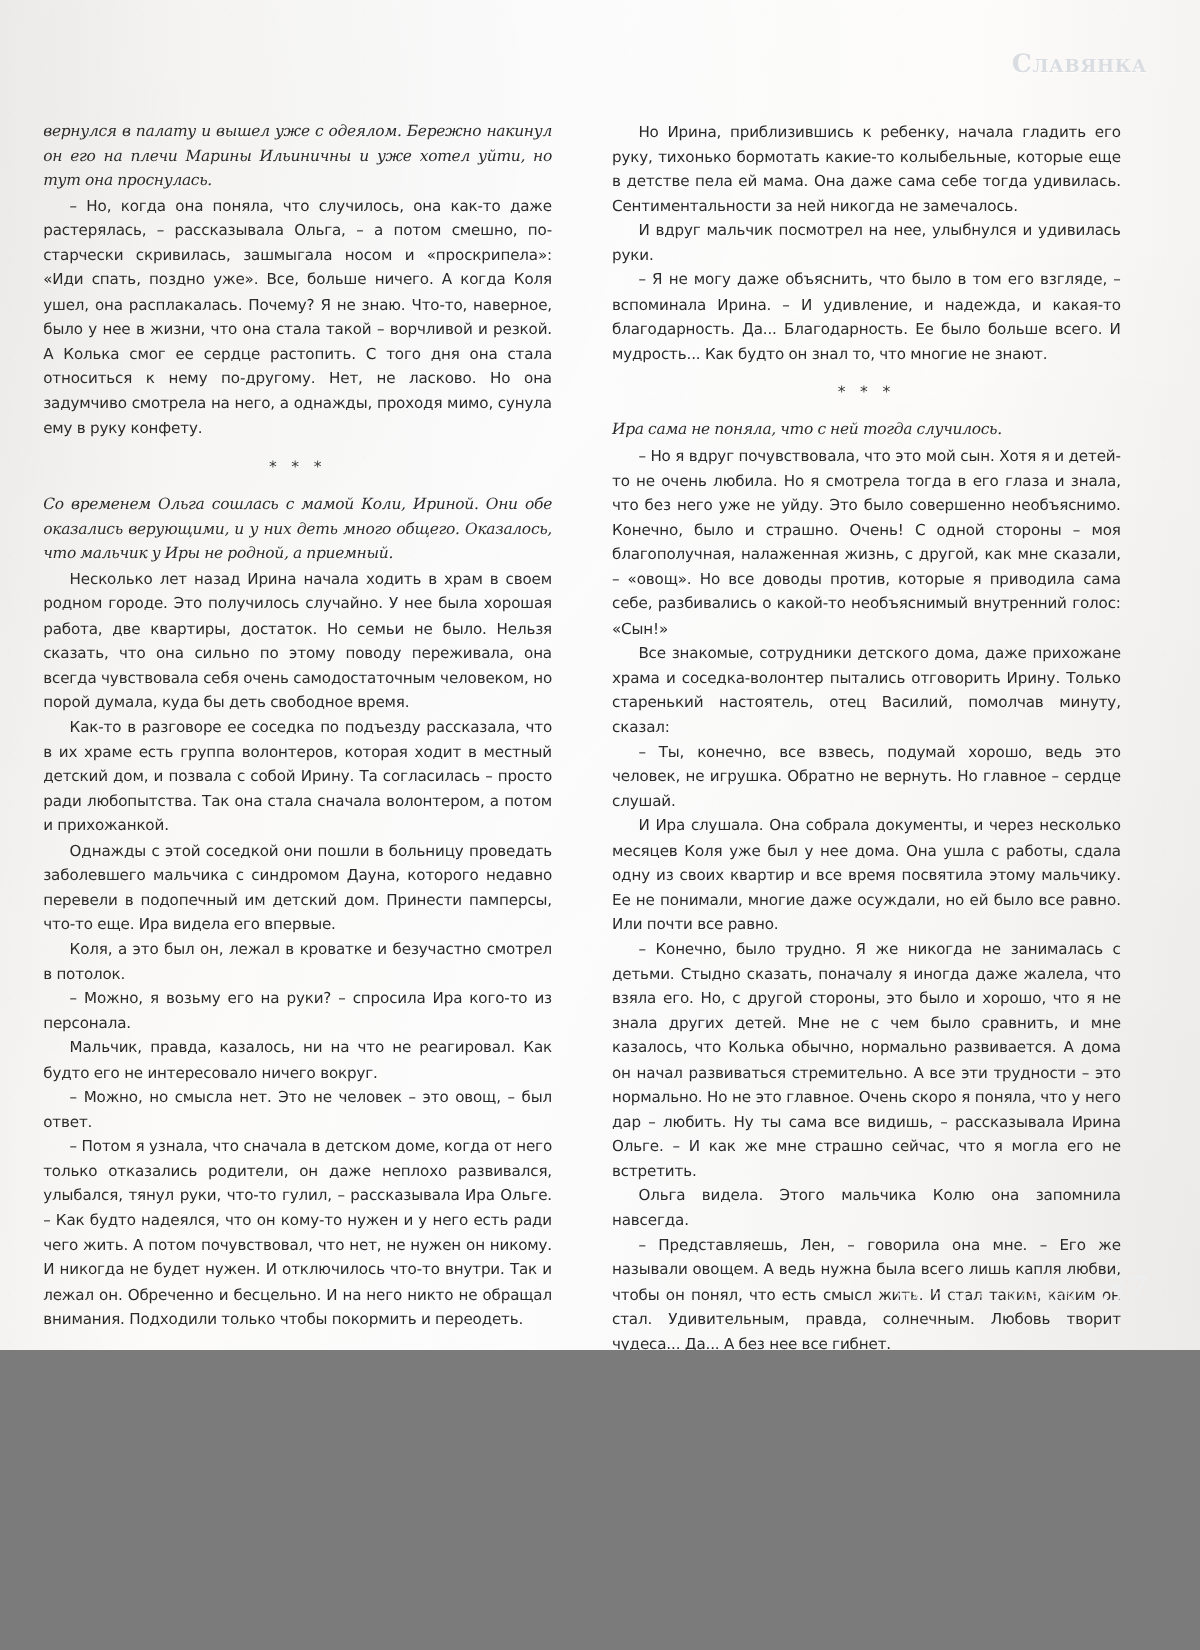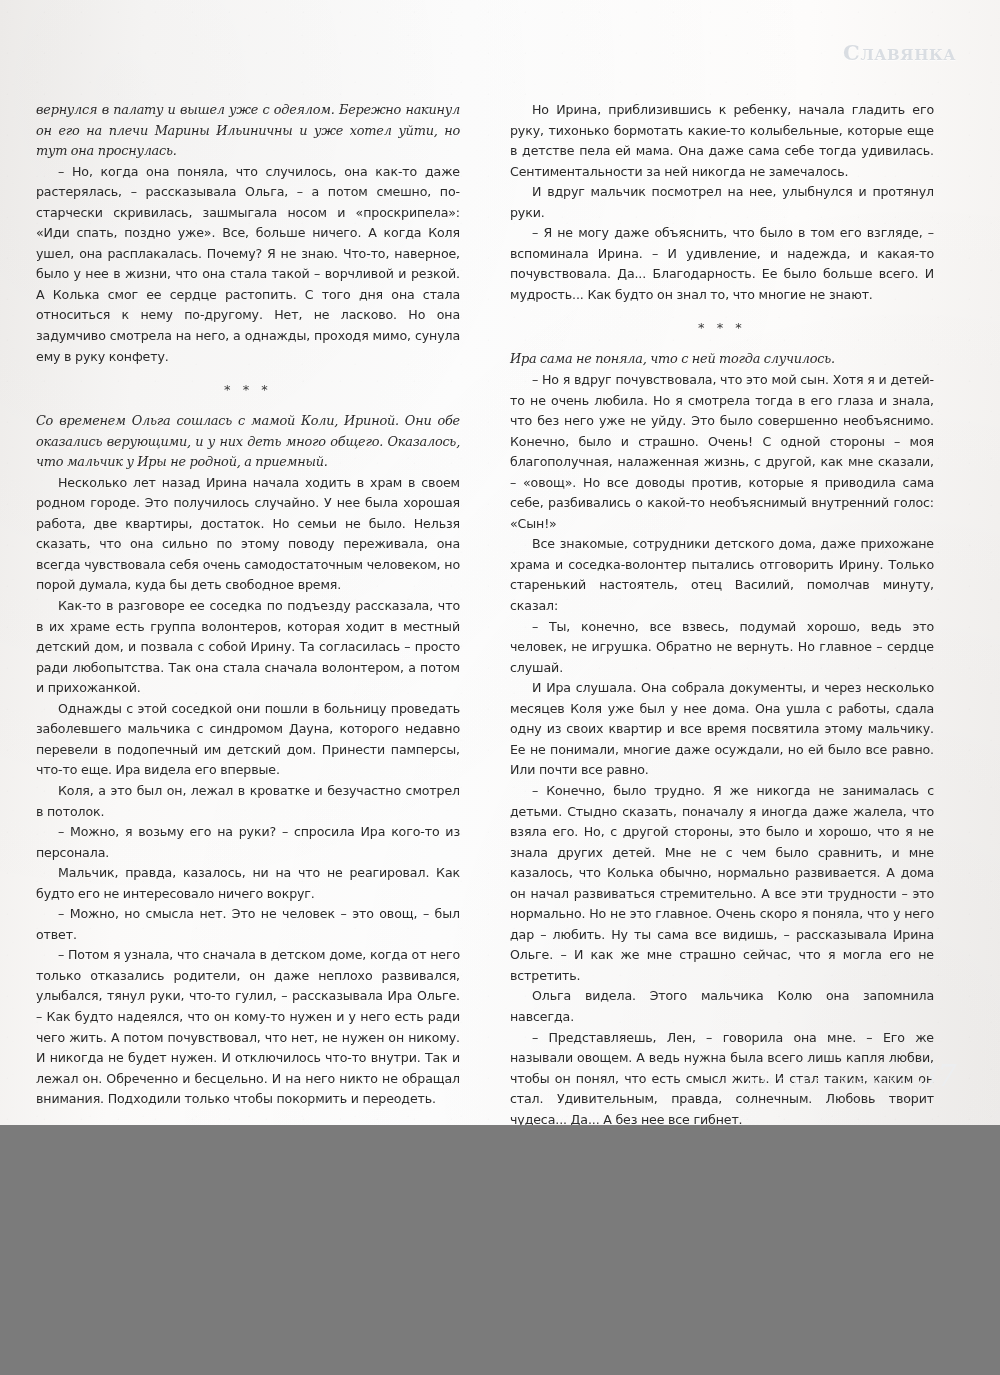--- a/index.html
+++ b/index.html
@@ -162,22 +162,22 @@
         <p class="para">Как-то в разговоре ее соседка по подъезду рассказала, что в их храме есть группа волонтеров, которая ходит в местный детский дом, и позвала с собой Ирину. Та согласилась – просто ради любопытства. Так она стала сначала волонтером, а потом и прихожанкой.</p>
         <p class="para">Однажды с этой соседкой они пошли в больницу проведать заболевшего мальчика с синдромом Дауна, которого недавно перевели в подопечный им детский дом. Принести памперсы, что-то еще. Ира видела его впервые.</p>
         <p class="para">Коля, а это был он, лежал в кроватке и безучастно смотрел в потолок.</p>
         <p class="para">– Можно, я возьму его на руки? – спросила Ира кого-то из персонала.</p>
         <p class="para">Мальчик, правда, казалось, ни на что не реагировал. Как будто его не интересовало ничего вокруг.</p>
         <p class="para">– Можно, но смысла нет. Это не человек – это овощ, – был ответ.</p>
         <p class="para">– Потом я узнала, что сначала в детском доме, когда от него только отказались родители, он даже неплохо развивался, улыбался, тянул руки, что-то гулил, – рассказывала Ира Ольге. – Как будто надеялся, что он кому-то нужен и у него есть ради чего жить. А потом почувствовал, что нет, не нужен он никому. И никогда не будет нужен. И отключилось что-то внутри. Так и лежал он. Обреченно и бесцельно. И на него никто не обращал внимания. Подходили только чтобы покормить и переодеть.</p>
       </div>
     <div class="column" id="col-right">
         <p class="para">Но Ирина, приблизившись к ребенку, начала гладить его руку, тихонько бормотать какие-то колыбельные, которые еще в детстве пела ей мама. Она даже сама себе тогда удивилась. Сентиментальности за ней никогда не замечалось.</p>
-        <p class="para">И вдруг мальчик посмотрел на нее, улыбнулся и протянул руки.</p>
-        <p class="para">– Я не могу даже объяснить, что было в том его взгляде, – вспоминала Ирина. – И удивление, и надежда, и какая-то почувствовала. Да... Благодарность. Ее было больше всего. И мудрость... Как будто он знал то, что многие не знают.</p>
+        <p class="para">И вдруг мальчик посмотрел на нее, улыбнулся и удивилась руки.</p>
+        <p class="para">– Я не могу даже объяснить, что было в том его взгляде, – вспоминала Ирина. – И удивление, и надежда, и какая-то благодарность. Да... Благодарность. Ее было больше всего. И мудрость... Как будто он знал то, что многие не знают.</p>
         <div class="sep">* * *</div>
         <p class="para italic noindent">Ира сама не поняла, что с ней тогда случилось.</p>
         <p class="para">– Но я вдруг почувствовала, что это мой сын. Хотя я и детей-то не очень любила. Но я смотрела тогда в его глаза и знала, что без него уже не уйду. Это было совершенно необъяснимо. Конечно, было и страшно. Очень! С одной стороны – моя благополучная, налаженная жизнь, с другой, как мне сказали, – «овощ». Но все доводы против, которые я приводила сама себе, разбивались о какой-то необъяснимый внутренний голос: «Сын!»</p>
         <p class="para">Все знакомые, сотрудники детского дома, даже прихожане храма и соседка-волонтер пытались отговорить Ирину. Только старенький настоятель, отец Василий, помолчав минуту, сказал:</p>
         <p class="para">– Ты, конечно, все взвесь, подумай хорошо, ведь это человек, не игрушка. Обратно не вернуть. Но главное – сердце слушай.</p>
         <p class="para">И Ира слушала. Она собрала документы, и через несколько месяцев Коля уже был у нее дома. Она ушла с работы, сдала одну из своих квартир и все время посвятила этому мальчику. Ее не понимали, многие даже осуждали, но ей было все равно. Или почти все равно.</p>
         <p class="para">– Конечно, было трудно. Я же никогда не занималась с детьми. Стыдно сказать, поначалу я иногда даже жалела, что взяла его. Но, с другой стороны, это было и хорошо, что я не знала других детей. Мне не с чем было сравнить, и мне казалось, что Колька обычно, нормально развивается. А дома он начал развиваться стремительно. А все эти трудности – это нормально. Но не это главное. Очень скоро я поняла, что у него дар – любить. Ну ты сама все видишь, – рассказывала Ирина Ольге. – И как же мне страшно сейчас, что я могла его не встретить.</p>
         <p class="para">Ольга видела. Этого мальчика Колю она запомнила навсегда.</p>
         <p class="para">– Представляешь, Лен, – говорила она мне. – Его же называли овощем. А ведь нужна была всего лишь капля любви, чтобы он понял, что есть смысл жить. И стал таким, каким он стал. Удивительным, правда, солнечным. Любовь творит чудеса... Да... А без нее все гибнет.</p>
         <div class="signature">

